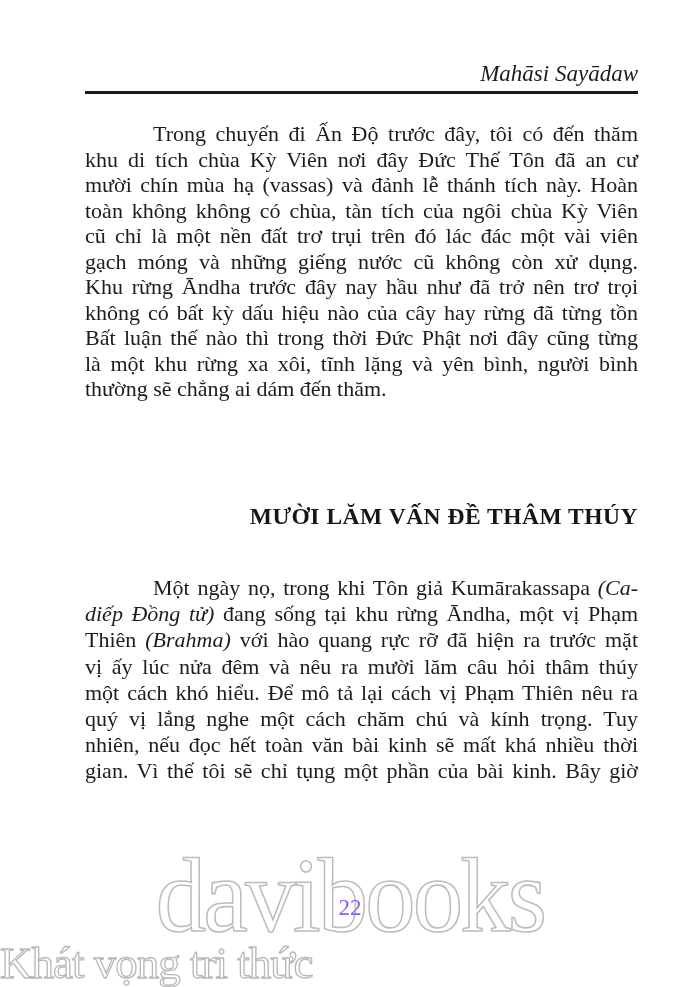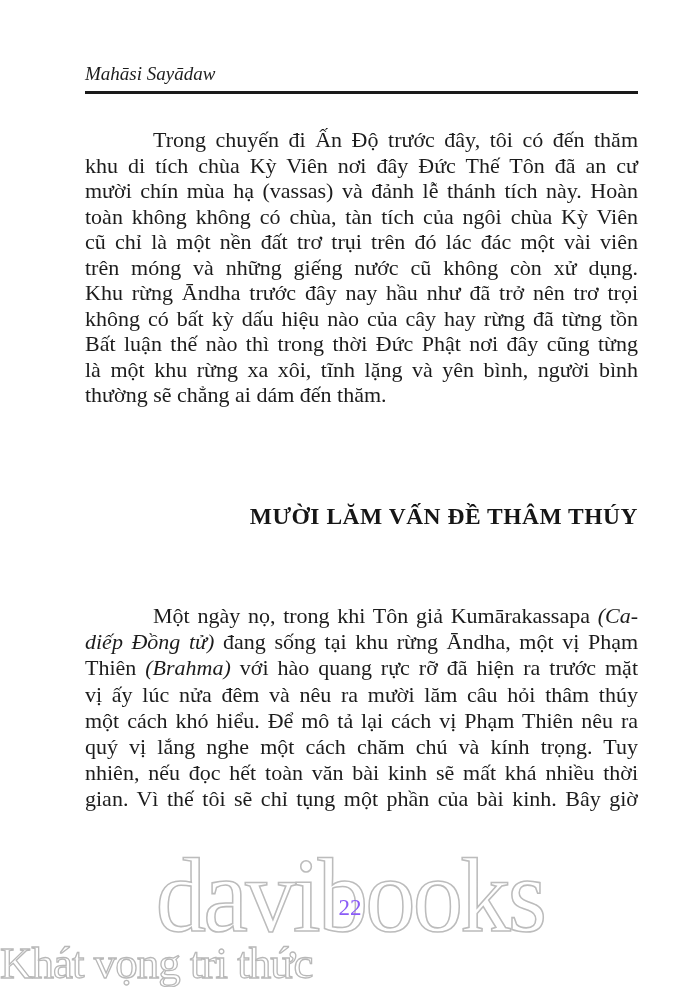--- a/index.html
+++ b/index.html
@@ -13,44 +13,44 @@
     font-family: "Liberation Serif", serif;
     color: #1c1c1c;
   }
 
   
   #running-header {
     position: absolute;
     top: 60px;
     left: 85px;
     width: 553px;
-    text-align: left;
+    text-align: right;
     font-style: italic;
-    font-size: 19px;
+    font-size: 23px;
     line-height: 28px;
     color: #1c1c1c;
   }
   #header-rule {
     position: absolute;
     top: 91px;
     left: 85px;
     width: 553px;
     height: 3px;
     background: #1a1a1a;
   }
 
   
   .paragraph {
     position: absolute;
     left: 85px;
     width: 553px;
     font-size: 22px;
   }
-  #paragraph-1 { top: 127px; line-height: 25.5px; }
-  #paragraph-2 { top: 603px; line-height: 26.2px; }
+  #paragraph-1 { top: 121px; line-height: 25.5px; }
+  #paragraph-2 { top: 575px; line-height: 26.2px; }
   .line {
     text-align: justify;
     text-align-last: justify;
     text-justify: inter-word;
     white-space: normal;
   }
   .line.indent { padding-left: 68px; }
   .line.last { text-align-last: left; }
   .line em { font-style: italic; }
 
@@ -123,21 +123,21 @@
   <div id="running-header">Mahāsi Sayādaw</div>
 
   <div id="header-rule"></div>
 
   <div id="paragraph-1" class="paragraph">
       <div class="line indent"><span>Trong chuyến đi Ấn Độ trước đây, tôi có đến thăm</span></div>
       <div class="line"><span>khu di tích chùa Kỳ Viên nơi đây Đức Thế Tôn đã an cư</span></div>
       <div class="line"><span>mười chín mùa hạ (vassas) và đảnh lễ thánh tích này. Hoàn</span></div>
       <div class="line"><span>toàn không không có chùa, tàn tích của ngôi chùa Kỳ Viên</span></div>
       <div class="line"><span>cũ chỉ là một nền đất trơ trụi trên đó lác đác một vài viên</span></div>
-      <div class="line"><span>trên móng và những giếng nước cũ không còn xử dụng.</span></div>
+      <div class="line"><span>gạch móng và những giếng nước cũ không còn xử dụng.</span></div>
       <div class="line"><span>Khu rừng Āndha trước đây nay hầu như đã trở nên trơ trọi</span></div>
       <div class="line"><span>không có bất kỳ dấu hiệu nào của cây hay rừng đã từng tồn</span></div>
       <div class="line"><span>Bất luận thế nào thì trong thời Đức Phật nơi đây cũng từng</span></div>
       <div class="line"><span>là một khu rừng xa xôi, tĩnh lặng và yên bình, người bình</span></div>
       <div class="line last"><span>thường sẽ chẳng ai dám đến thăm.</span></div>
     </div>
 
   <div id="section-heading">MƯỜI LĂM VẤN ĐỀ THÂM THÚY</div>
 
   <div id="paragraph-2" class="paragraph">

